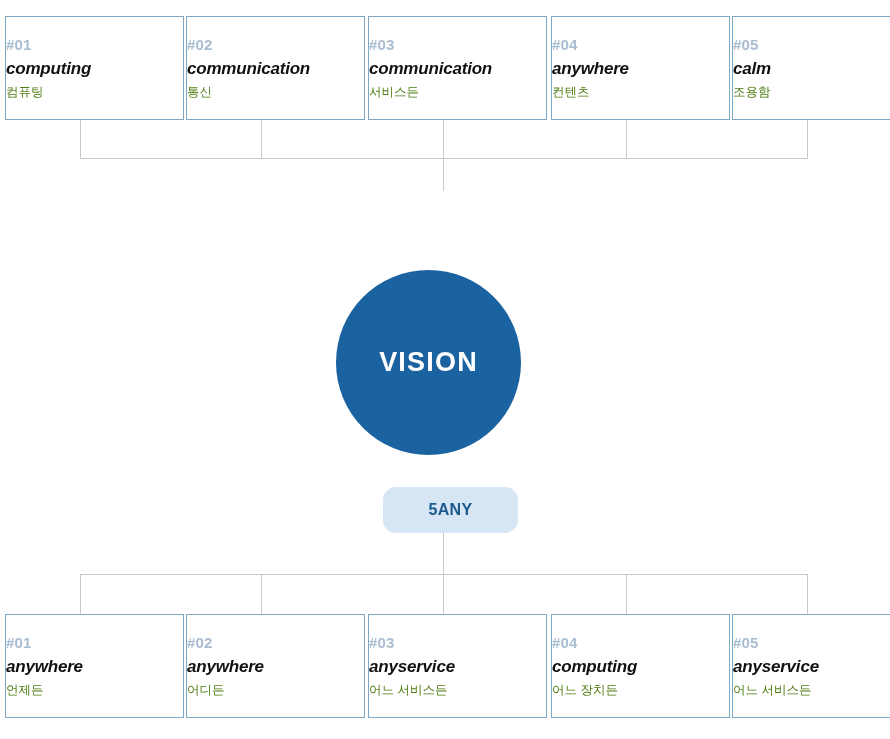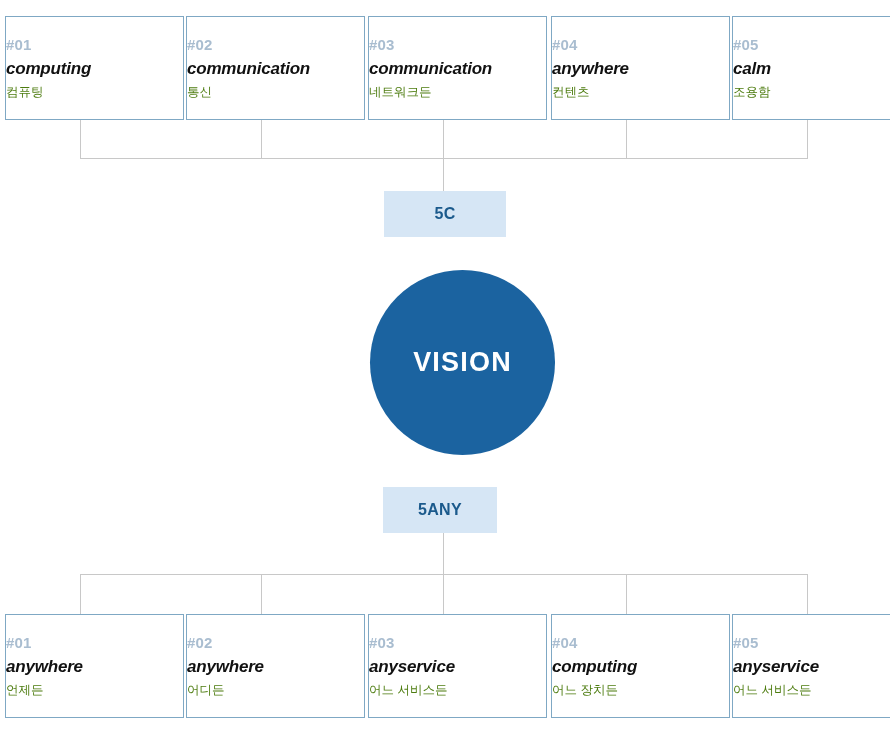--- a/index.html
+++ b/index.html
@@ -62,26 +62,26 @@
     background: #d6e6f5;
     color: #1b5a8c;
     font-size: 16px;
     font-weight: bold;
     letter-spacing: 0.3px;
     display: flex;
     align-items: center;
     justify-content: center;
   }
   #badge-5c  { left: 384px; top: 191px; width: 122px; height: 46px; }
-  #badge-5any{ left: 383px; top: 487px; width: 114px; height: 46px; }
+  #badge-5any{ left: 383px; top: 487px; width: 135px; height: 46px; border-radius: 13px; }
 
   
   #vision-circle {
     position: absolute;
-    left: 370px;
+    left: 336px;
     top: 270px;
     width: 185px;
     height: 185px;
     border-radius: 50%;
     background: #1b63a0;
     display: flex;
     align-items: center;
     justify-content: center;
   }
   #vision-circle .vision-label {
@@ -116,21 +116,21 @@
 
   <div class="box" style="left:186px; top:16px;">
     <span class="num">#02</span>
     <span class="en">communication</span>
     <span class="ko">통신</span>
   </div>
 
   <div class="box" style="left:368px; top:16px;">
     <span class="num">#03</span>
     <span class="en">communication</span>
-    <span class="ko">네트워크든</span>
+    <span class="ko">서비스든</span>
   </div>
 
   <div class="box" style="left:551px; top:16px;">
     <span class="num">#04</span>
     <span class="en">anywhere</span>
     <span class="ko">컨텐츠</span>
   </div>
 
   <div class="box" style="left:732px; top:16px;">
     <span class="num">#05</span>
@@ -139,23 +139,20 @@
   </div>
 
   <div class="conn-v" style="left:80px;  top:120px; height:38px;"></div>
   <div class="conn-v" style="left:261px; top:120px; height:38px;"></div>
   <div class="conn-v" style="left:443px; top:120px; height:38px;"></div>
   <div class="conn-v" style="left:626px; top:120px; height:38px;"></div>
   <div class="conn-v" style="left:807px; top:120px; height:38px;"></div>
   <div class="conn-h" style="left:80px;  top:158px; width:728px;"></div>
   <div class="conn-v" style="left:443px; top:158px; height:33px;"></div>
 
-  <div class="badge" id="badge-5c">
-    <span>5C</span>
-  </div>
 
   <div id="vision-circle">
     <span class="vision-label">VISION</span>
   </div>
 
   <div class="badge" id="badge-5any">
     <span>5ANY</span>
   </div>
 
   <div class="conn-v" style="left:443px; top:533px; height:41px;"></div>

